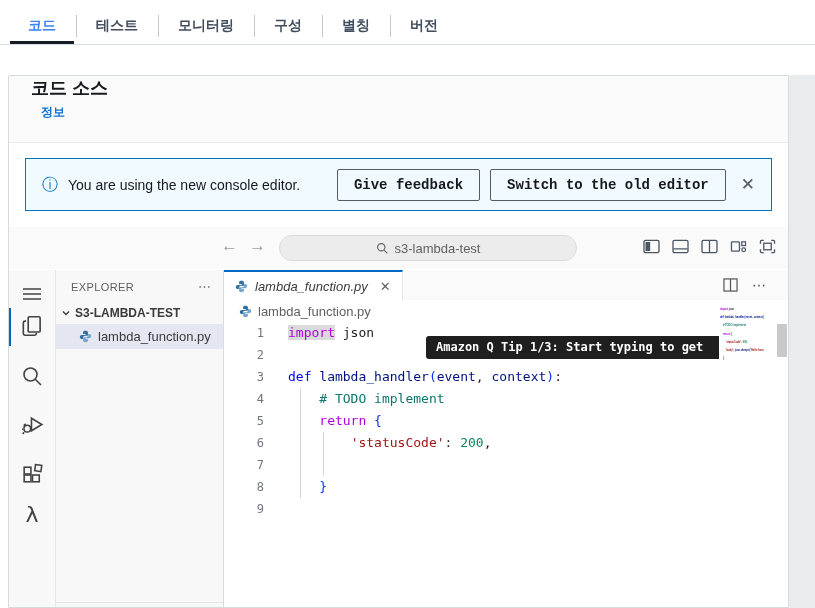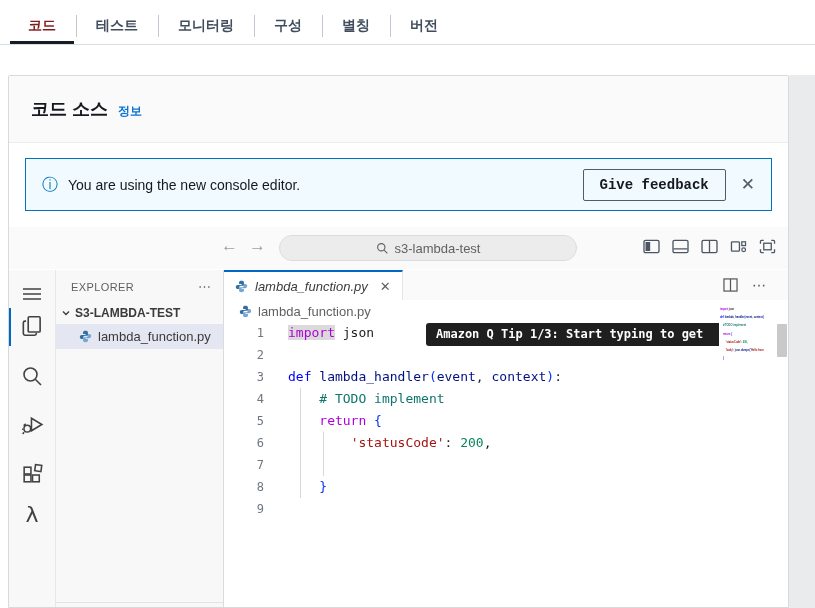--- a/index.html
+++ b/index.html
@@ -3,29 +3,29 @@
 <meta charset="utf-8">
 <style>
   * { margin:0; padding:0; box-sizing:border-box; }
   html,body { width:815px; height:608px; background:#fff; font-family:"Liberation Sans",sans-serif; }
   .page { position:relative; width:815px; height:608px; overflow:hidden; background:#fff; }
 
   
   .top-tabs { position:absolute; left:8px; top:8px; height:36px; display:flex; }
   .top-tab { position:relative; display:flex; align-items:center; padding:0 20px; font-size:14px; font-weight:700; color:#414d5c; cursor:pointer; }
   .top-tab:not(:first-child)::before { content:""; position:absolute; left:0; top:7px; bottom:7px; width:1px; background:#c1c8d0; }
-  .top-tab.active { color:#7f1d1d; }
+  .top-tab.active { color:#3b82f6; }
   .top-tab.active::after { content:""; position:absolute; left:2px; right:2px; bottom:0; height:3px; background:#161d26; }
   .tabs-bottom-line { position:absolute; left:0; top:44px; width:815px; height:1px; background:#d9dee3; }
 
   
   .card { position:absolute; left:8px; top:75px; width:781px; height:533px; background:#fff; border:1px solid #d5dbdb; border-radius:2px 2px 0 0; overflow:hidden; }
   .right-gutter { position:absolute; left:789px; top:75px; width:26px; height:533px; background:#e9ebed; }
 
-  .card-header { height:67px; background:#fafafa; border-bottom:1px solid #eaeded; display:flex; align-items:center; padding:0 22px; }
+  .card-header { height:67px; background:#fafafa; border-bottom:1px solid #eaeded; display:flex; padding:0 22px;flex-direction:column; }
   .panel-title { font-size:18px; font-weight:700; color:#16191f; }
   .info-link { font-size:12px; font-weight:700; color:#0972d3; margin-left:10px; margin-top:4px; cursor:pointer; }
   .upload-btn { margin-left:auto; height:31px; padding:0 16px; border:1px solid #545b64; border-radius:2px; background:#fff; font-size:14px; font-weight:700; color:#16191f; display:flex; align-items:center; gap:9px; cursor:pointer; font-family:inherit; }
   .upload-caret { font-size:9px; color:#16191f; }
 
   
   .banner-wrap { padding:15px 16px 16px 16px; background:#fff; }
   .banner { border:1px solid #0073bb; background:#f1faff; display:flex; align-items:center; padding:9px 16px; height:53px; }
   .info-icon { color:#0073bb; font-size:16px; line-height:1; }
   .banner-msg { font-size:14px; color:#16191f; margin-left:10px; }
@@ -78,21 +78,21 @@
   .tk-param     { color:#001080; }
   .tk-plain     { color:#1e1e1e; }
   .tk-comment   { color:#0f766e; }
   .tk-str       { color:#a31515; }
   .tk-num       { color:#098658; }
   .tk-paren     { color:#0431fa; }
   .indent-guide { position:absolute; width:1px; background:#d8d8d8; }
   .guide-1 { left:76px; top:66px; height:110px; }
   .guide-2 { left:99px; top:110px; height:44px; }
 
-  .q-tooltip { position:absolute; left:202px; top:1px; width:293px; height:23px; line-height:23px; background:#1f1f1f; color:#fdfdfd; font-family:"DejaVu Sans Mono","Liberation Mono",monospace; font-size:12px; font-weight:700; padding:0 10px; border-radius:3px 0 0 3px; white-space:nowrap; overflow:hidden; z-index:5; }
+  .q-tooltip { position:absolute; left:202px; top:14px; width:293px; height:23px; line-height:23px; background:#1f1f1f; color:#fdfdfd; font-family:"DejaVu Sans Mono","Liberation Mono",monospace; font-size:12px; font-weight:700; padding:0 10px; border-radius:3px 0 0 3px; white-space:nowrap; overflow:hidden; z-index:5; }
 
   .minimap { position:absolute; right:24px; top:33px; width:44px; bottom:0; background:#fff; overflow:hidden; cursor:pointer; }
   .mini-row { line-height:3.2px; }
   .mini-row .ct { font-size:2.6px; font-weight:700; letter-spacing:0; white-space:pre; }
   .mini-row .tk-kw-import { background:transparent; }
   .editor-scrollbar { position:absolute; right:1px; top:54px; width:10px; height:33px; background:#9d9d9d; opacity:.55; border-radius:1px; cursor:pointer; }
 </style>
 </head>
 <body>
 
@@ -128,20 +128,21 @@
       <span class="panel-title">코드 소스</span>
       <span class="info-link">정보</span>
     </div>
 
     <div class="banner-wrap">
       <div class="banner">
         <span class="info-icon">ⓘ</span>
         <span class="banner-msg">You are using the new console editor.</span>
         <span class="banner-buttons">
           <button class="banner-btn">Give feedback</button>
+          <button class="banner-btn">Switch to the old editor</button>
         </span>
         <span class="banner-close">✕</span>
       </div>
     </div>
 
     <div class="editor-toolbar">
       <span class="nav-arrow nav-back">←</span>
       <span class="nav-arrow nav-fwd">→</span>
       <div class="search-pill">
         <svg width="13" height="13" viewBox="0 0 16 16" fill="none" stroke="#616161" stroke-width="1.4">

